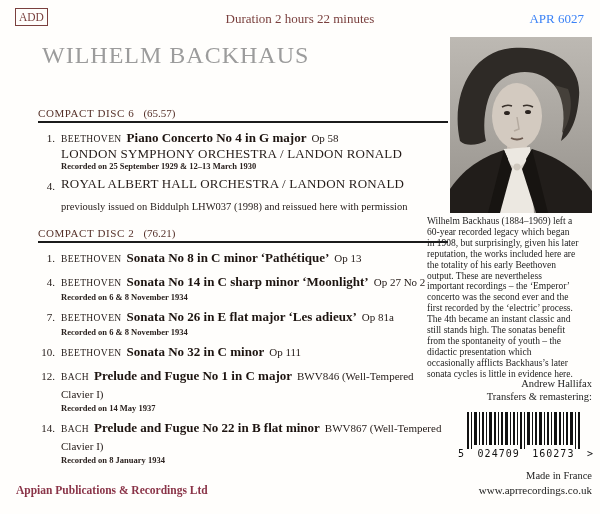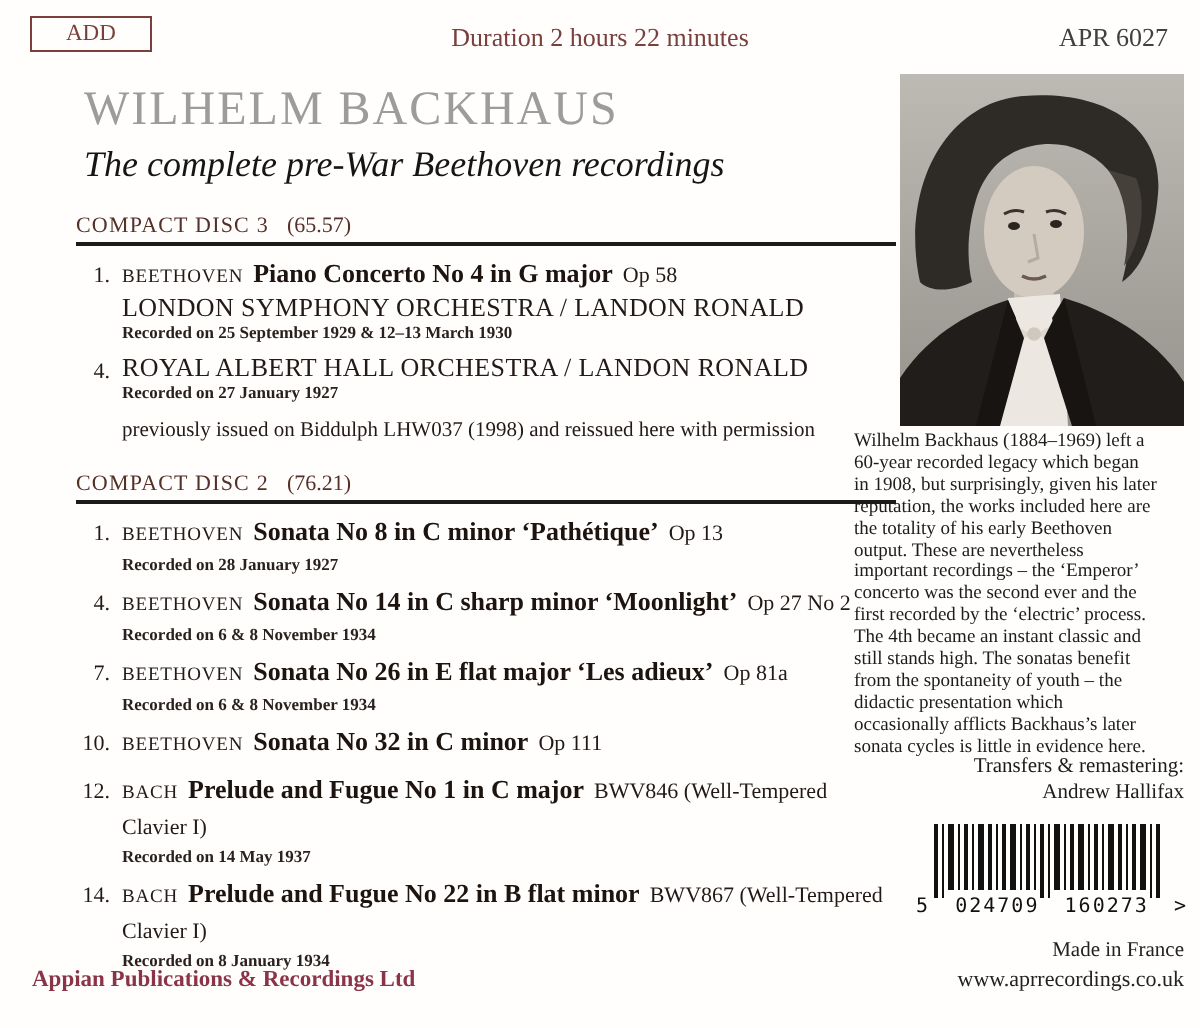--- a/index.html
+++ b/index.html
@@ -1,22 +1,22 @@
 <!DOCTYPE html>
 <html><head>
 <meta charset="utf-8">
 <style>
   html,body{margin:0;padding:0;background:#e8e8e8;}
   .page{position:relative;width:600px;height:514px;background:#fffefc;overflow:hidden;
         font-family:"Liberation Serif","DejaVu Serif",serif;color:#231a17;}
   
   .add-box{position:absolute;left:15px;top:8px;border:1.5px solid #7a403e;color:#7a403e;
-           font-size:11.5px;padding:1px 17px;line-height:14px;font-family:Liberation Serif, serif;}
+           font-size:11.5px;padding:1px 3px;line-height:14px;font-family:Liberation Serif, serif;}
   .duration{position:absolute;left:0;right:0;top:11px;text-align:center;color:#7a403e;font-size:13px;}
-  .catalog-no{position:absolute;right:16px;top:11px;color:#404040;font-size:13px;}
+  .catalog-no{position:absolute;right:16px;top:11px;color:#3b82f6;font-size:13px;}
   
   .artist{position:absolute;left:42px;top:42px;font-size:24px;color:#9c9c9c;letter-spacing:1px;}
   .subtitle{position:absolute;left:42px;top:72px;font-size:18px;font-style:italic;color:#151515;}
   
   .tracklist{position:absolute;left:38px;top:107px;width:410px;}
   .disc-header{display:flex;align-items:baseline;border-bottom:2px solid #1b1b1b;
                padding-bottom:2px;color:#553028;}
   .disc-header .dh-name{font-size:11px;letter-spacing:0.6px;}
   .disc-header .dh-time{font-size:11px;margin-left:9px;}
   .disc2-gap{margin-top:15px;}
@@ -47,62 +47,59 @@
 </head>
 <body>
 
 <div class="page">
 
   <div class="add-box">ADD</div>
   <div class="duration">Duration 2 hours 22 minutes</div>
   <div class="catalog-no">APR 6027</div>
 
   <div class="artist">WILHELM BACKHAUS</div>
-  <div class="subtitle">The complete pre-War Beethoven recordings</div>
 
   <div class="tracklist">
 
     <div class="disc-header">
-      <span class="dh-name">COMPACT DISC 3</span>
+      <span class="dh-name">COMPACT DISC 6</span>
       <span class="dh-time">(65.57)</span>
     </div>
 
     <div class="track">
       <div class="tnum">1.</div>
       <div class="tbody">
         <div class="tline1">
           <span class="composer">BEETHOVEN</span><span class="ttitle">Piano Concerto No 4 in G major</span><span class="tcat">Op 58</span>
         </div>
         <div class="performers">LONDON SYMPHONY ORCHESTRA / LANDON RONALD</div>
         <div class="recorded">Recorded on 25 September 1929 &amp; 12–13 March 1930</div>
       </div>
     </div>
 
     <div class="track">
       <div class="tnum">4.</div>
       <div class="tbody">
         <div class="performers">ROYAL ALBERT HALL ORCHESTRA / LANDON RONALD</div>
-        <div class="recorded">Recorded on 27 January 1927</div>
       </div>
     </div>
 
     <div class="reissue-note">previously issued on Biddulph LHW037 (1998) and reissued here with permission</div>
 
     <div class="disc-header disc2-gap">
       <span class="dh-name">COMPACT DISC 2</span>
       <span class="dh-time">(76.21)</span>
     </div>
 
     <div class="track">
       <div class="tnum">1.</div>
       <div class="tbody">
         <div class="tline1">
           <span class="composer">BEETHOVEN</span><span class="ttitle">Sonata No 8 in C minor ‘Pathétique’</span><span class="tcat">Op 13</span>
         </div>
-        <div class="recorded">Recorded on 28 January 1927</div>
       </div>
     </div>
 
     <div class="track">
       <div class="tnum">4.</div>
       <div class="tbody">
         <div class="tline1">
           <span class="composer">BEETHOVEN</span><span class="ttitle">Sonata No 14 in C sharp minor ‘Moonlight’</span><span class="tcat">Op 27 No 2</span>
         </div>
         <div class="recorded">Recorded on 6 &amp; 8 November 1934</div>
@@ -184,22 +181,22 @@
       <path d="M0,176 L0,152 C16,128 38,118 54,113 L58,122 L46,176 Z" fill="#211d1a"></path>
       <path d="M142,176 L142,154 C126,130 102,118 82,112 L76,122 L90,176 Z" fill="#211d1a"></path>
       <path d="M54,113 L62,132 L50,176 L38,176 Z" fill="#171411"></path>
       <path d="M82,112 L72,132 L86,176 L98,176 Z" fill="#171411"></path>
     </svg>
   </div>
 
   <div class="bio">Wilhelm Backhaus (1884–1969) left a 60-year recorded legacy which began in 1908, but surprisingly, given his later reputation, the works included here are the totality of his early Beethoven output. These are nevertheless important recordings – the ‘Emperor’ concerto was the second ever and the first recorded by the ‘electric’ process. The 4th became an instant classic and still stands high. The sonatas benefit from the spontaneity of youth – the didactic presentation which occasionally afflicts Backhaus’s later sonata cycles is little in evidence here.</div>
 
   <div class="credits">
+    <div>Andrew Hallifax</div>
     <div>Transfers &amp; remastering:</div>
-    <div>Andrew Hallifax</div>
   </div>
 
   <div class="barcode">
     <svg width="118" height="37" viewBox="0 0 118 37" xmlns="http://www.w3.org/2000/svg">
       <g fill="#111">
         <rect x="0" y="0" width="2" height="37"></rect>
           <rect x="4" y="0" width="1" height="37"></rect>
         <rect x="7" y="0" width="3" height="33"></rect>
           <rect x="12" y="0" width="1" height="33"></rect>
         <rect x="15" y="0" width="2" height="33"></rect>

